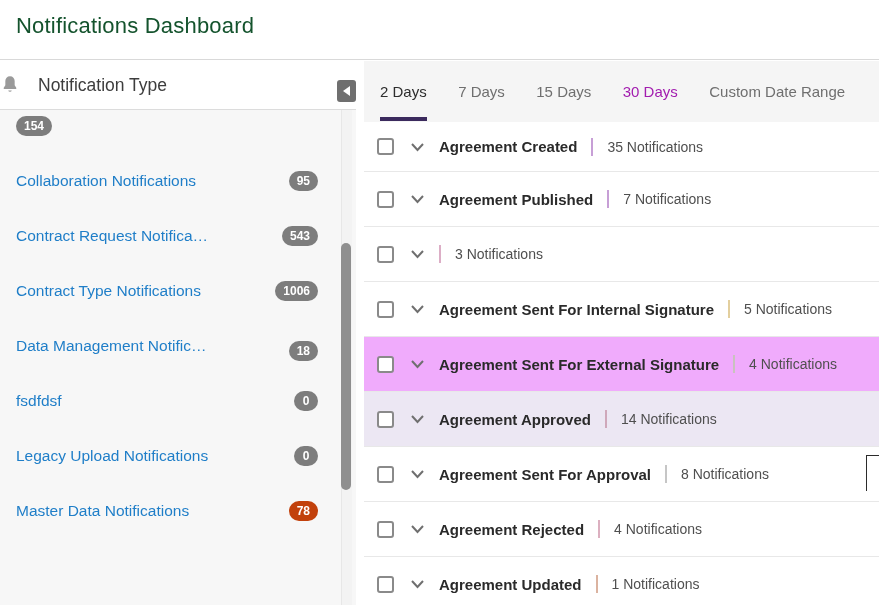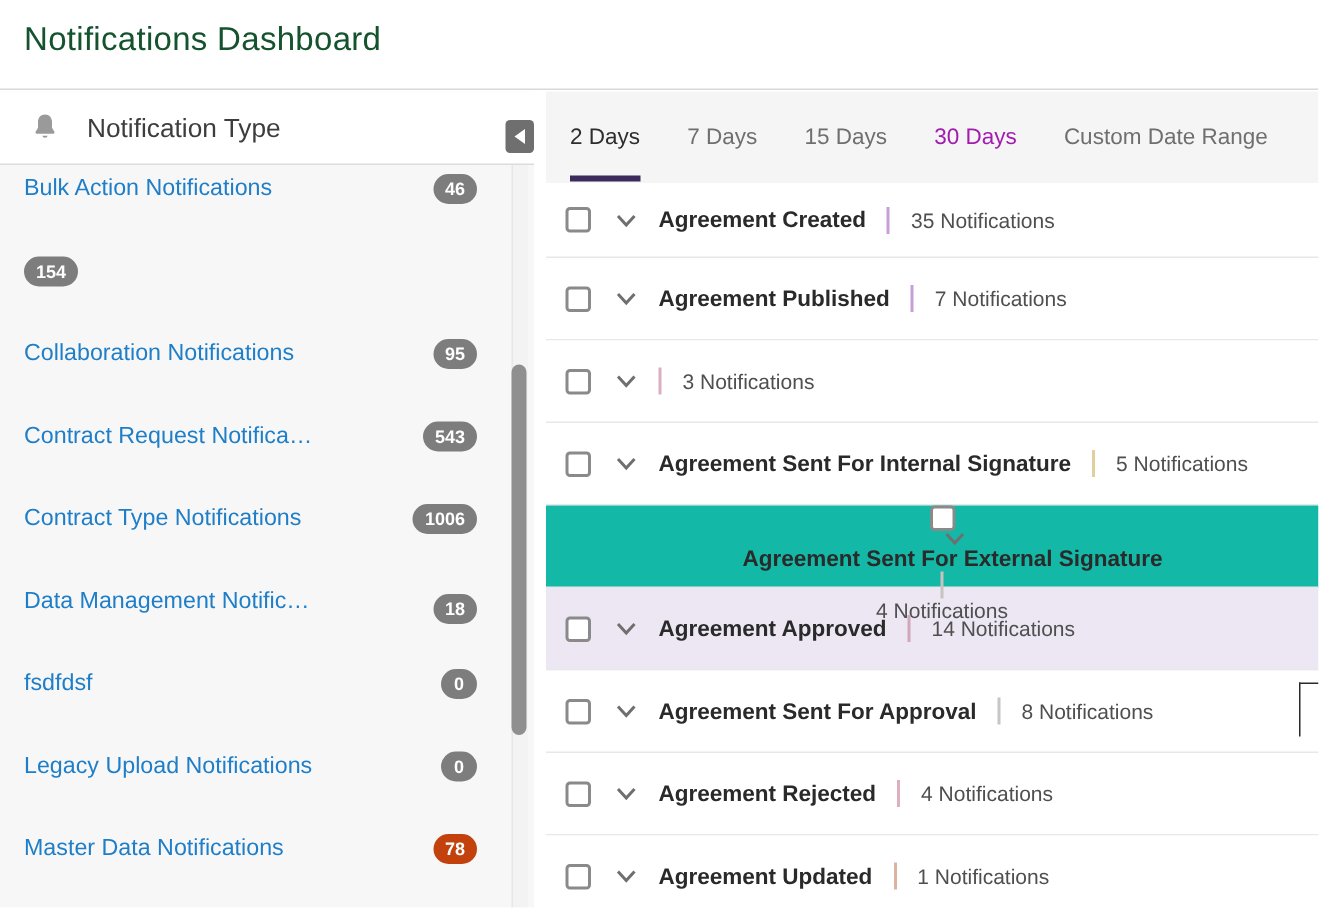--- a/index.html
+++ b/index.html
@@ -22,21 +22,21 @@
   }
 
   
   .sidebar {
     position: absolute; left: 0; top: 61px; width: 356px; height: 544px;
     background: #f7f7f7;
   }
   .sidebar-header {
     position: absolute; left: 0; top: 0; width: 356px; height: 49px;
     background: #fff; border-bottom: 1px solid #dcdcdc;
-    display: flex; align-items: center; padding-left: 20px; z-index: 3;
+    display: flex; align-items: center; z-index: 3;
   }
   .sidebar-title { font-size: 17.5px; color: #3d3d3d; margin-left: 18px; }
   .collapse-btn {
     position: absolute; right: 0; top: 19px; width: 19px; height: 22px;
     background: #6f6f6f; border-radius: 3px;
     display: flex; align-items: center; justify-content: center;
     cursor: pointer;
   }
   .collapse-triangle {
     width: 0; height: 0;
@@ -121,24 +121,20 @@
       </svg>
     </span>
     <span class="sidebar-title">Notification Type</span>
     <div class="collapse-btn">
       <div class="collapse-triangle"></div>
     </div>
   </div>
 
   <div class="sidebar-list">
     <div class="sidebar-item">
-      <span class="link" style="color: rgb(31, 126, 200);">Bulk Action Notifications</span>
-      <span class="badge" style="background-color: rgb(125, 125, 125);">46</span>
-    </div>
-    <div class="sidebar-item">
       <span class="badge" style="background-color: rgb(125, 125, 125);">154</span>
     </div>
     <div class="sidebar-item">
       <span class="link" style="color: rgb(31, 126, 200); text-align: right;">Collaboration Notifications</span>
       <span class="badge" style="background-color: rgb(125, 125, 125);">95</span>
     </div>
     <div class="sidebar-item">
       <span class="link" style="color: rgb(31, 126, 200);">Contract Request Notifica…</span>
       <span class="badge" style="background-color: rgb(125, 125, 125);">543</span>
     </div>
@@ -236,21 +232,21 @@
       <span class="chevron">
           <svg width="15" height="10" viewBox="0 0 15 10">
             <polyline points="2,2 7.5,8 13,2" fill="none" stroke="#6f6f6f" stroke-width="2"></polyline>
           </svg>
         </span>
       <span class="row-title">Agreement Sent For Internal Signature</span>
       <div class="sep" style="background-color: rgb(227, 207, 158);"></div>
       <span class="row-count">5 Notifications</span>
     </div>
 
-    <div class="row" style="background-color: #14b8a6; flex-direction: column;">
+    <div class="row" style="background-color: #f0abfc;">
       <div class="checkbox"></div>
       <span class="chevron">
           <svg width="15" height="10" viewBox="0 0 15 10">
             <polyline points="2,2 7.5,8 13,2" fill="none" stroke="#6f6f6f" stroke-width="2"></polyline>
           </svg>
         </span>
       <span class="row-title">Agreement Sent For External Signature</span>
       <div class="sep" style="background-color: rgb(201, 194, 190);"></div>
       <span class="row-count">4 Notifications</span>
     </div>

